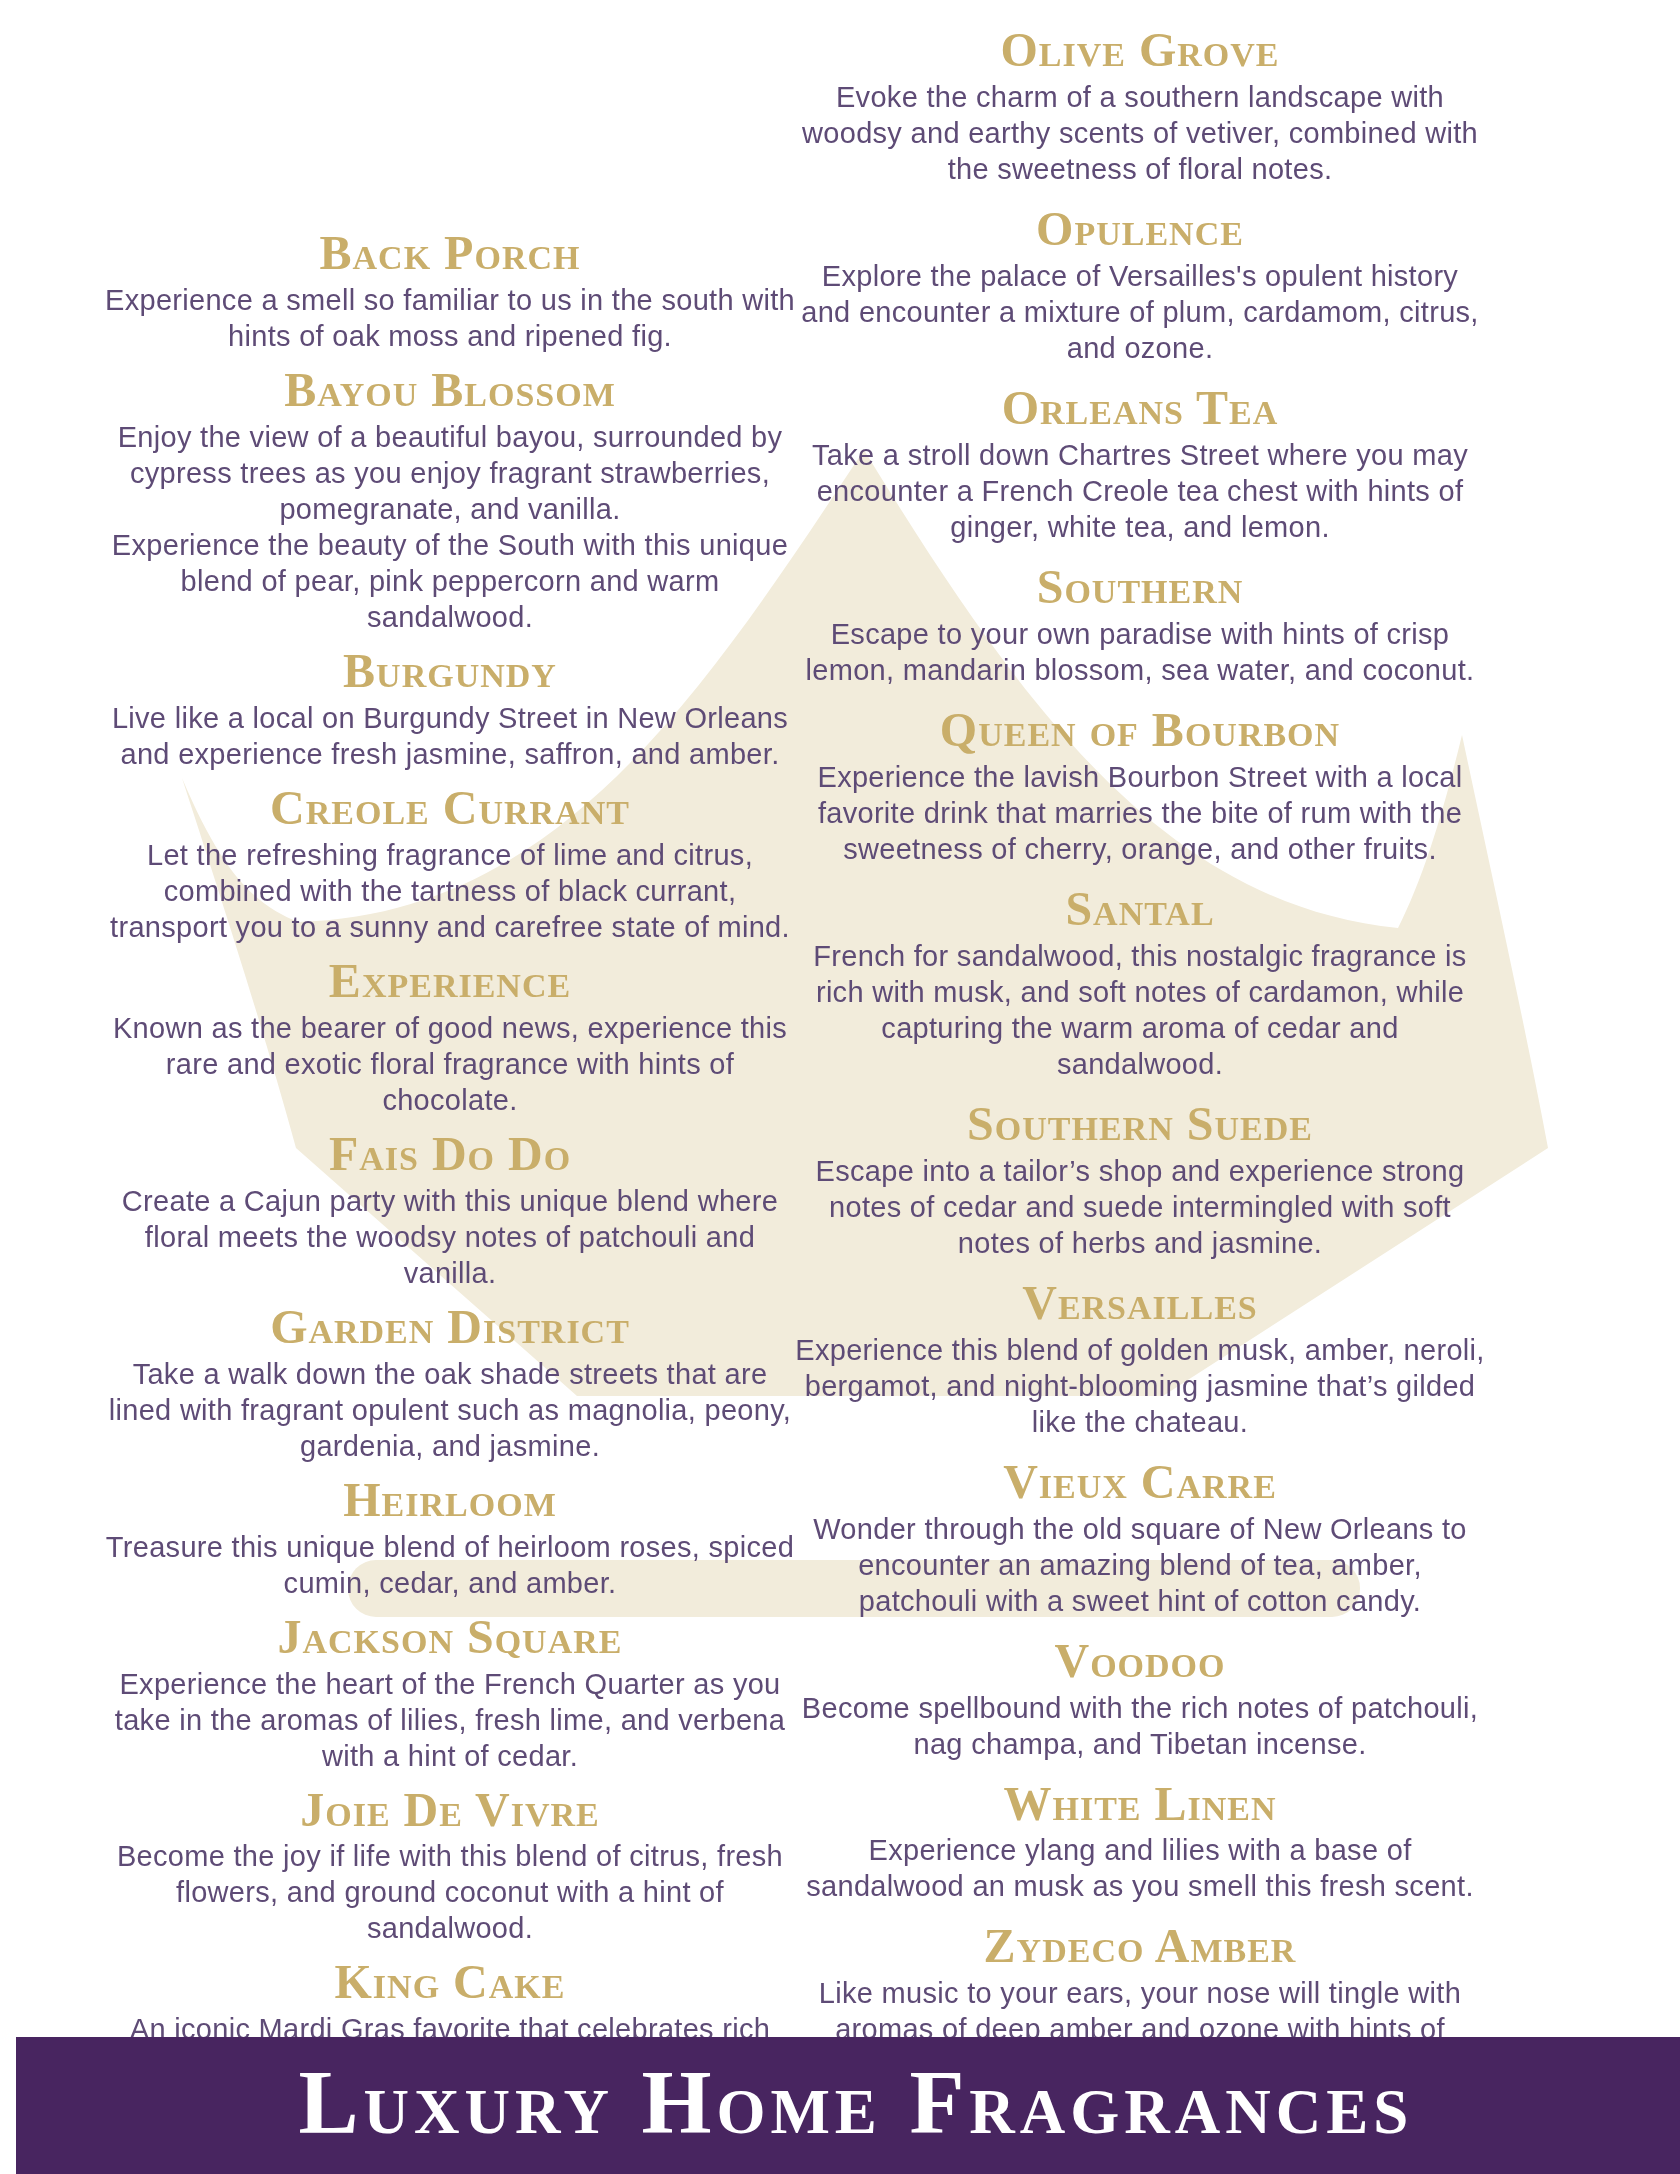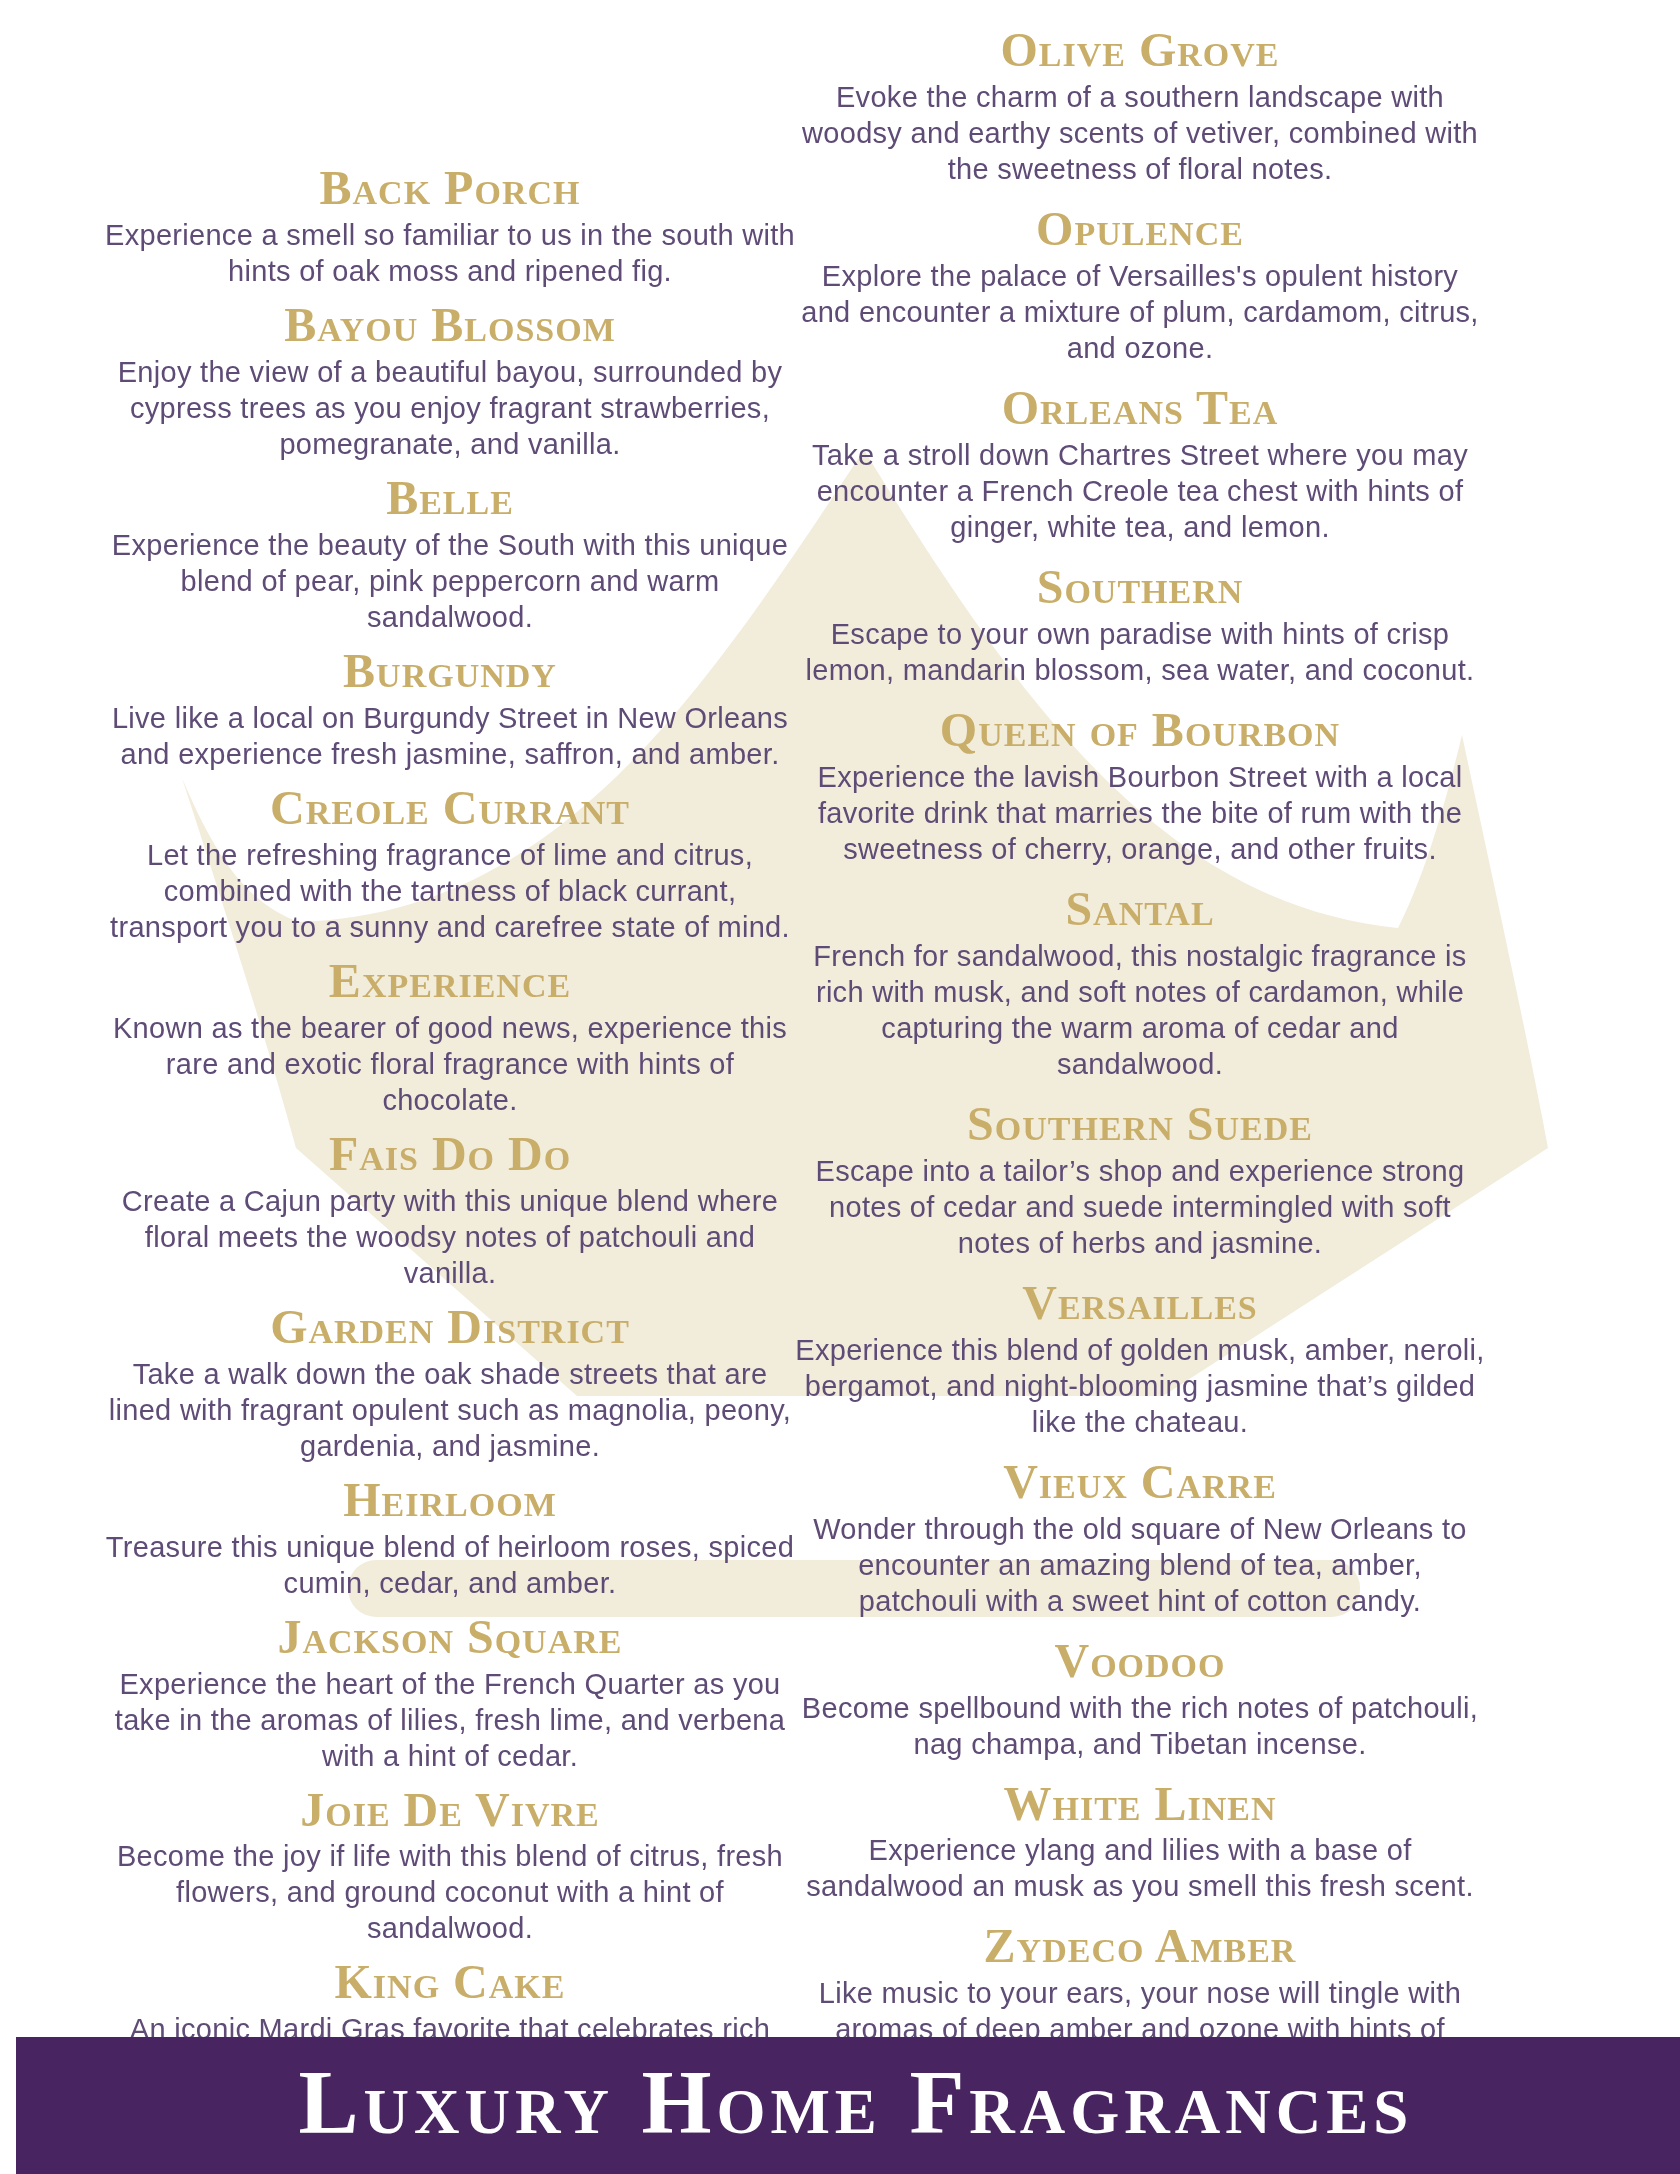--- a/index.html
+++ b/index.html
@@ -99,21 +99,20 @@
     <h2 class="entry-name">Back Porch</h2>
     <p class="entry-desc">Experience a smell so familiar to us in the south with hints of oak moss and ripened fig.</p>
   </section>
 
   <section class="entry">
     <h2 class="entry-name">Bayou Blossom</h2>
     <p class="entry-desc">Enjoy the view of a beautiful bayou, surrounded by cypress trees as you enjoy fragrant strawberries, pomegranate, and vanilla.</p>
   </section>
 
   <section class="entry">
-    <h2 class="entry-name">Belle</h2>
     <p class="entry-desc">Experience the beauty of the South with this unique blend of pear, pink peppercorn and warm sandalwood.</p>
   </section>
 
   <section class="entry">
     <h2 class="entry-name">Burgundy</h2>
     <p class="entry-desc">Live like a local on Burgundy Street in New Orleans and experience fresh jasmine, saffron, and amber.</p>
   </section>
 
   <section class="entry">
     <h2 class="entry-name">Creole Currant</h2>

